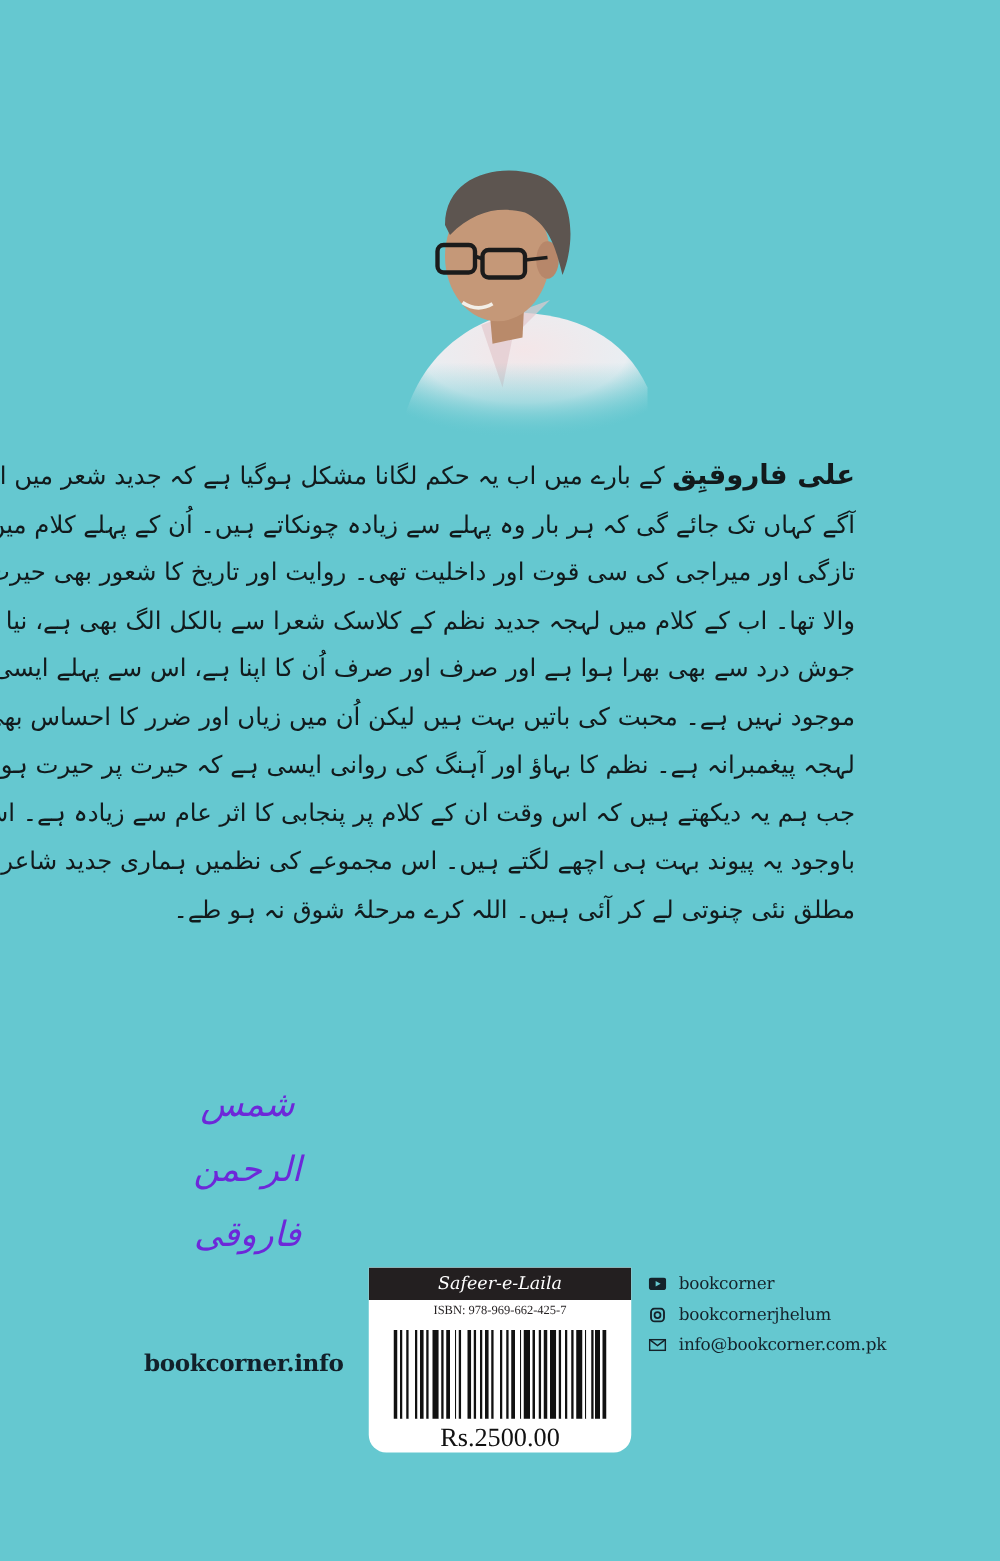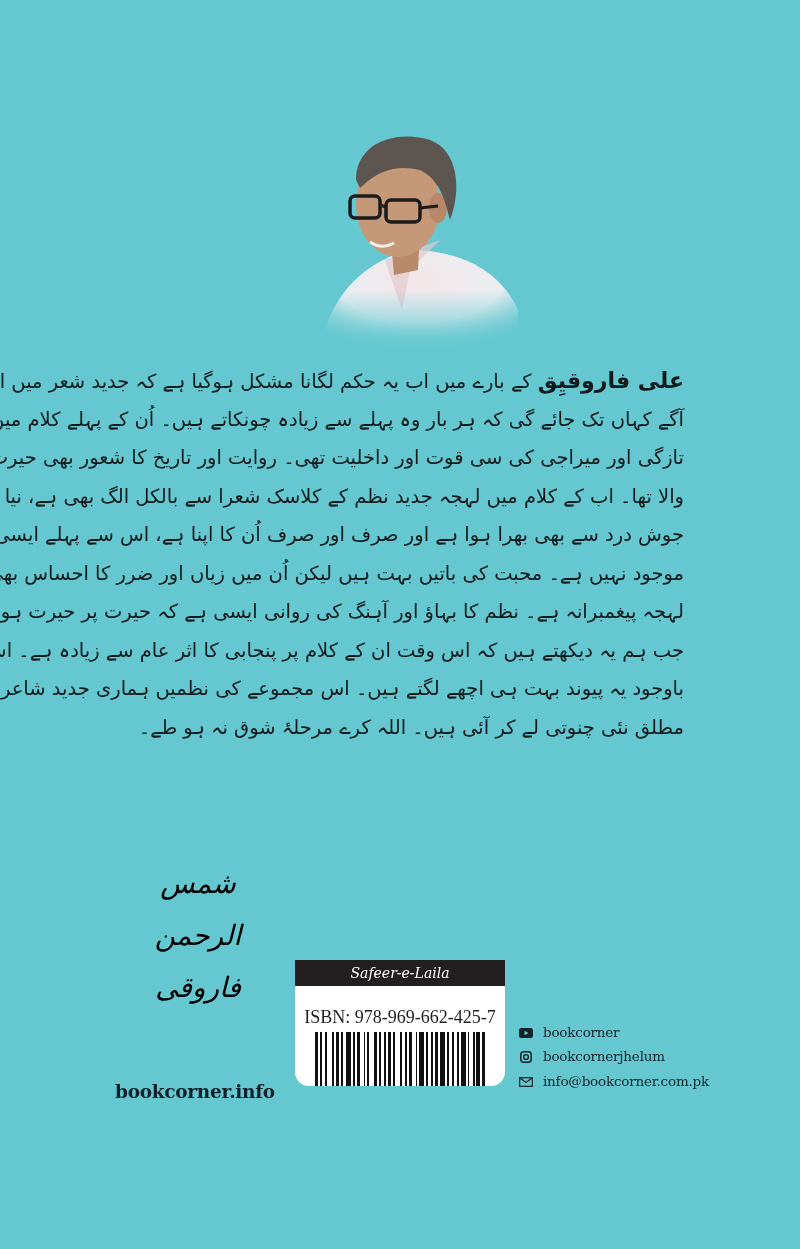--- a/index.html
+++ b/index.html
@@ -20,55 +20,55 @@
   }
   .essay .line {
     display: block; height: 38.5px; line-height: 38.5px;
     font-size: 19.5px; white-space: nowrap; text-align: justify;
     text-align-last: justify;
   }
   .essay .line.last { text-align-last: right; }
   .essay .bold { font-weight: bold; font-size: 22px; }
   .signature {
     position: absolute; left: 128px; top: 858px; width: 140px; height: 52px;
-    direction: rtl; color: #000000; font-family: "DejaVu Serif", serif;
+    direction: rtl; color: #6d28d9; font-family: "DejaVu Serif", serif;
     font-size: 28px; font-style: italic; line-height: 52px; text-align: center;
     letter-spacing: -1px;
   }
   .isbn-box {
-    position: absolute; left: 295px; top: 960px; width: 210px; height: 126px;
+    position: absolute; left: 295px; top: 1014px; width: 210px; height: 148px;
     background: #ffffff; border-radius: 0 0 14px 14px; overflow: hidden;
   }
   .isbn-title {
     height: 26px; background: #231f20; color: #ffffff;
     font-family: "DejaVu Serif", serif; font-style: italic; font-size: 14px;
     text-align: center; line-height: 26px;
   }
   .isbn-text {
     text-align: center; font-family: "Liberation Serif", serif;
-    font-size: 18px; color: #231f20; margin-top: 23px; line-height: 16px;
+    font-size: 10px; color: #231f20; margin-top: 1px; line-height: 16px;
   }
   .barcode {
     margin: 7px auto 0 auto; width: 170px; height: 71px; display: flex; gap: 0;
   }
   .barcode span { display: block; height: 100%; background: #111; }
   .price {
     text-align: center; font-family: "Liberation Serif", serif;
     font-size: 21px; color: #111; margin-top: 2px; line-height: 26px;
   }
   .visit {
     position: absolute; left: 100px; top: 1080px; width: 190px;
     text-align: center; font-family: "DejaVu Serif", serif; color: #12202a;
     font-size: 19px; line-height: 24px; font-weight: bold;
   }
   .visit .t1 { display: block; }
   .visit .t2 { display: block; font-size: 18.5px; letter-spacing: -0.3px; }
   .socials { position: absolute; left: 516px; top: 1015px; width: 240px; }
   .social {
-    display: flex; align-items: flex-end; height: 24.5px;
+    display: flex; align-items: center; height: 24.5px;
     font-family: "DejaVu Serif", serif; font-size: 13.5px; color: #14222a;
     letter-spacing: -0.2px;
   }
   .social .ic { width: 20px; height: 14px; margin-right: 7px; display: flex; align-items: center; justify-content: center; }
 </style>
 </head>
 <body>
 
 <div class="portrait">
   <svg width="240" height="240" viewBox="0 0 240 240">

